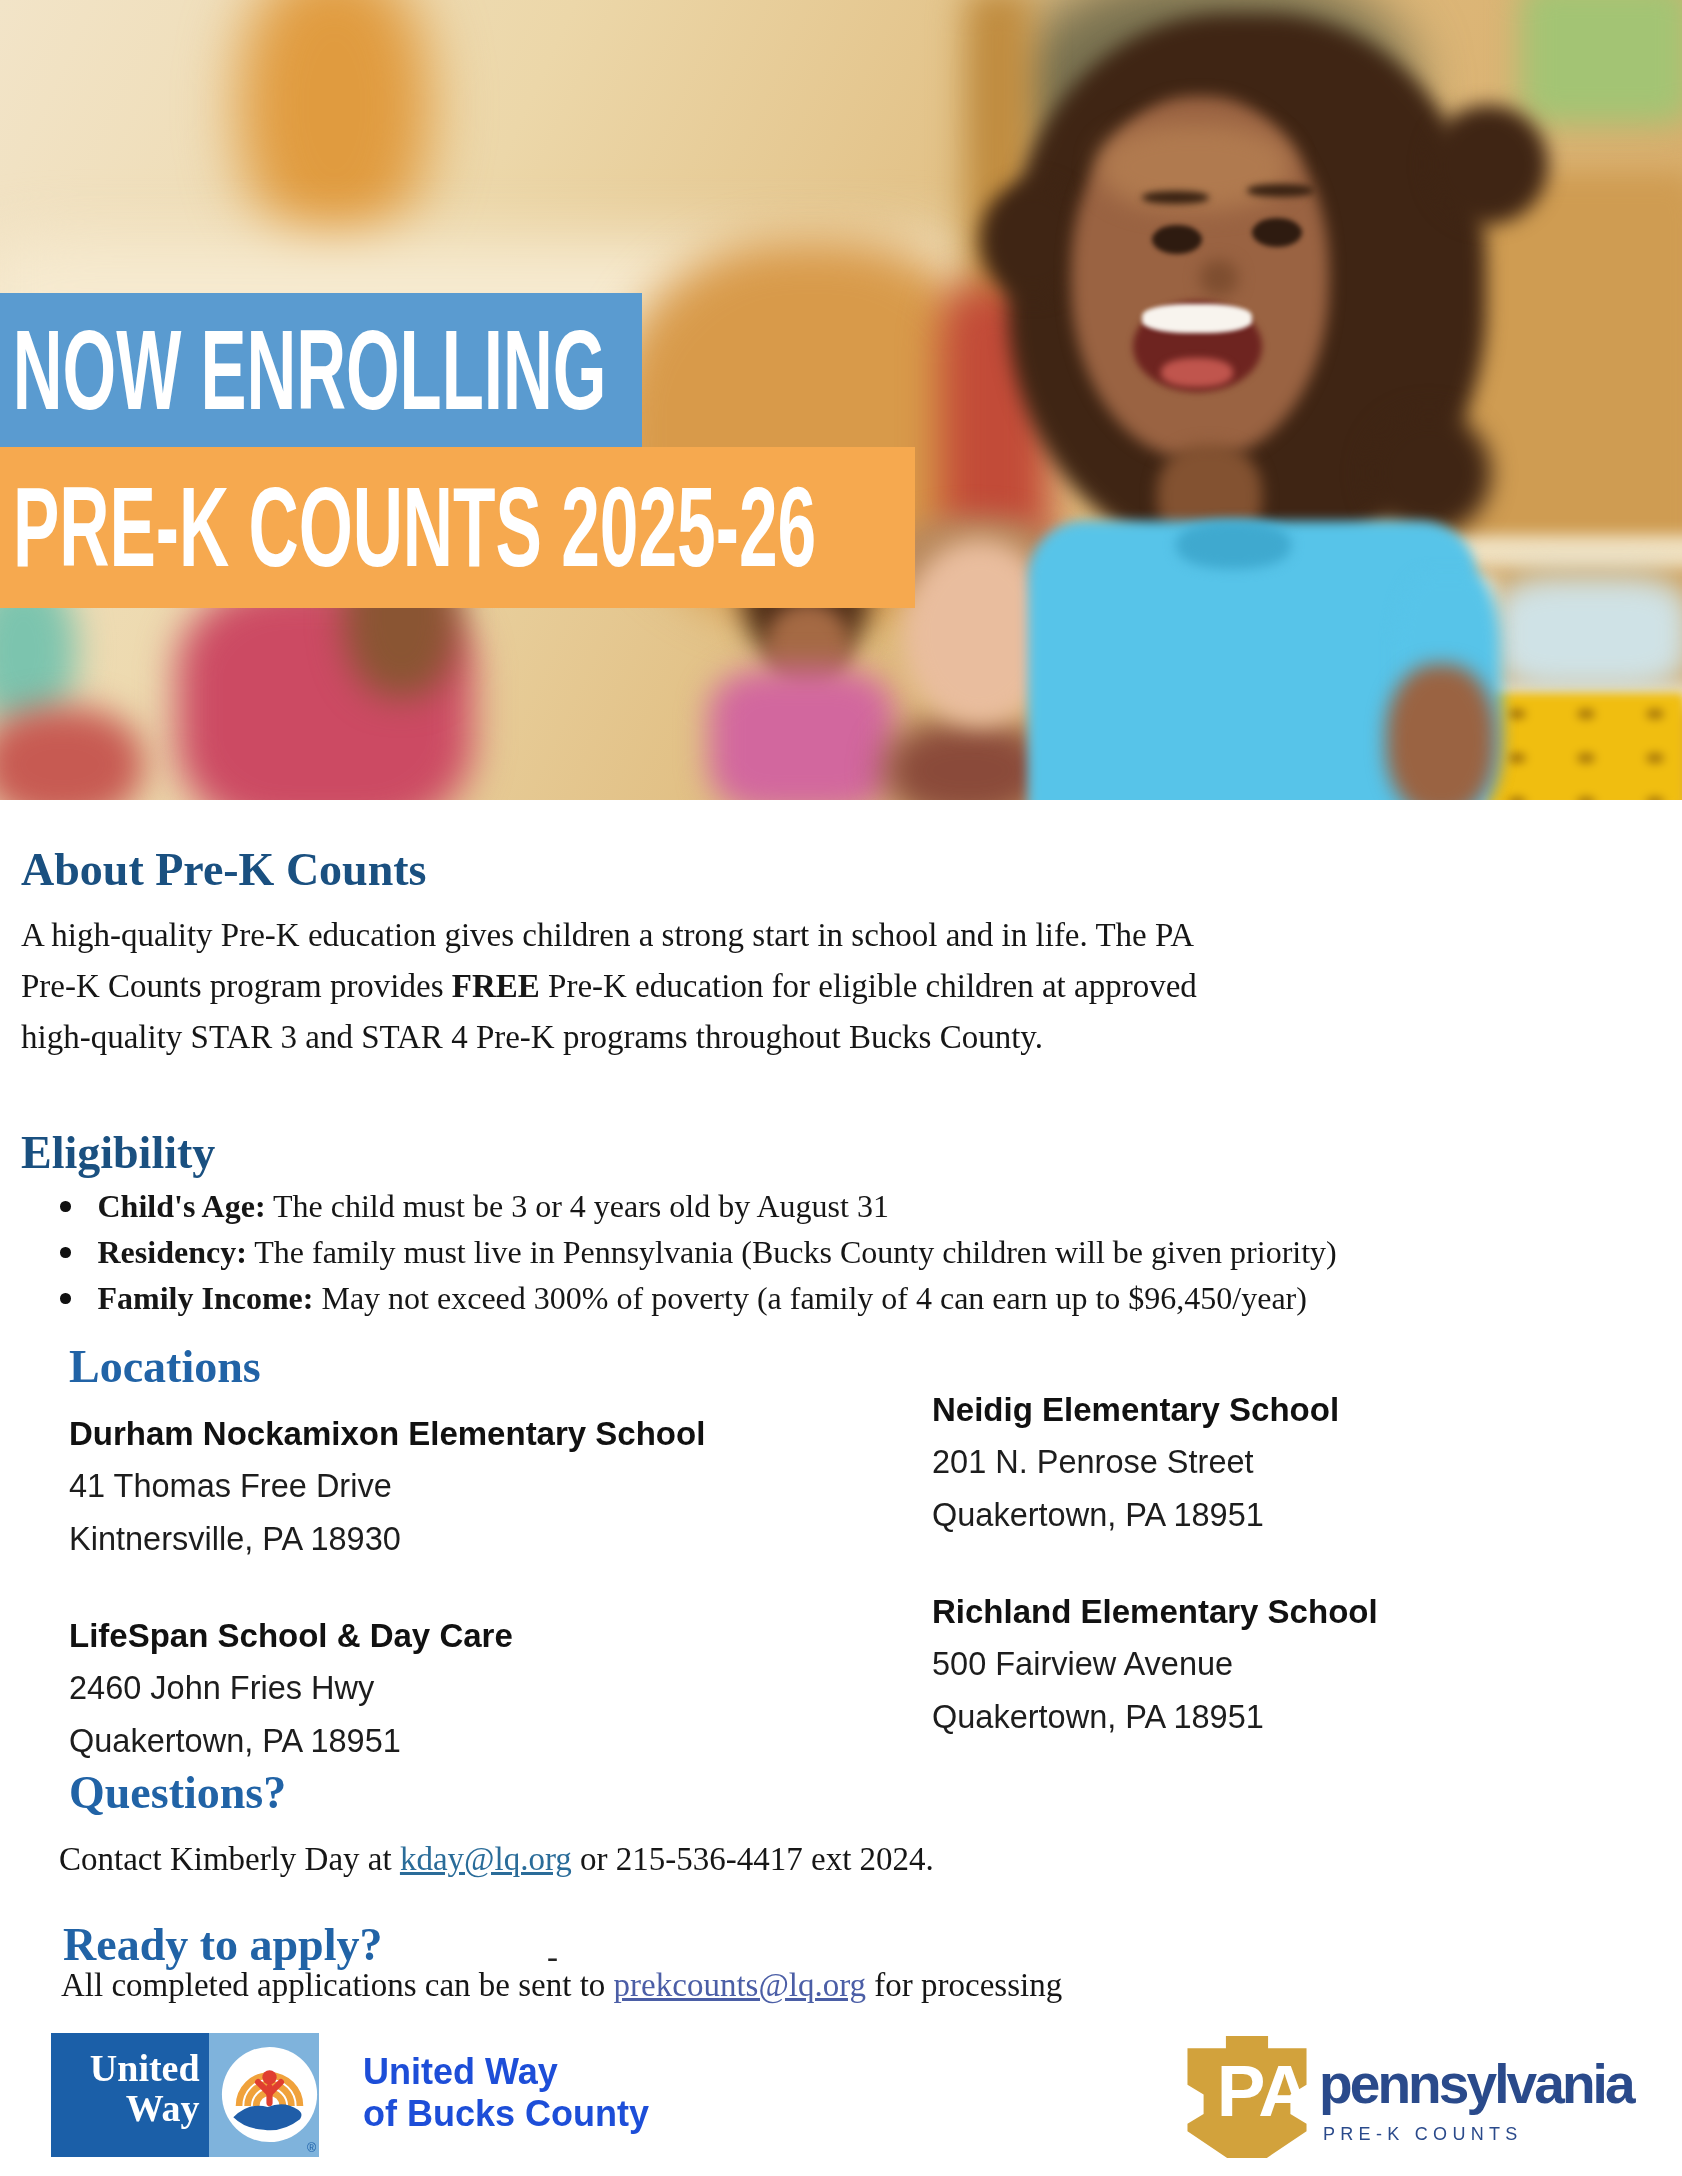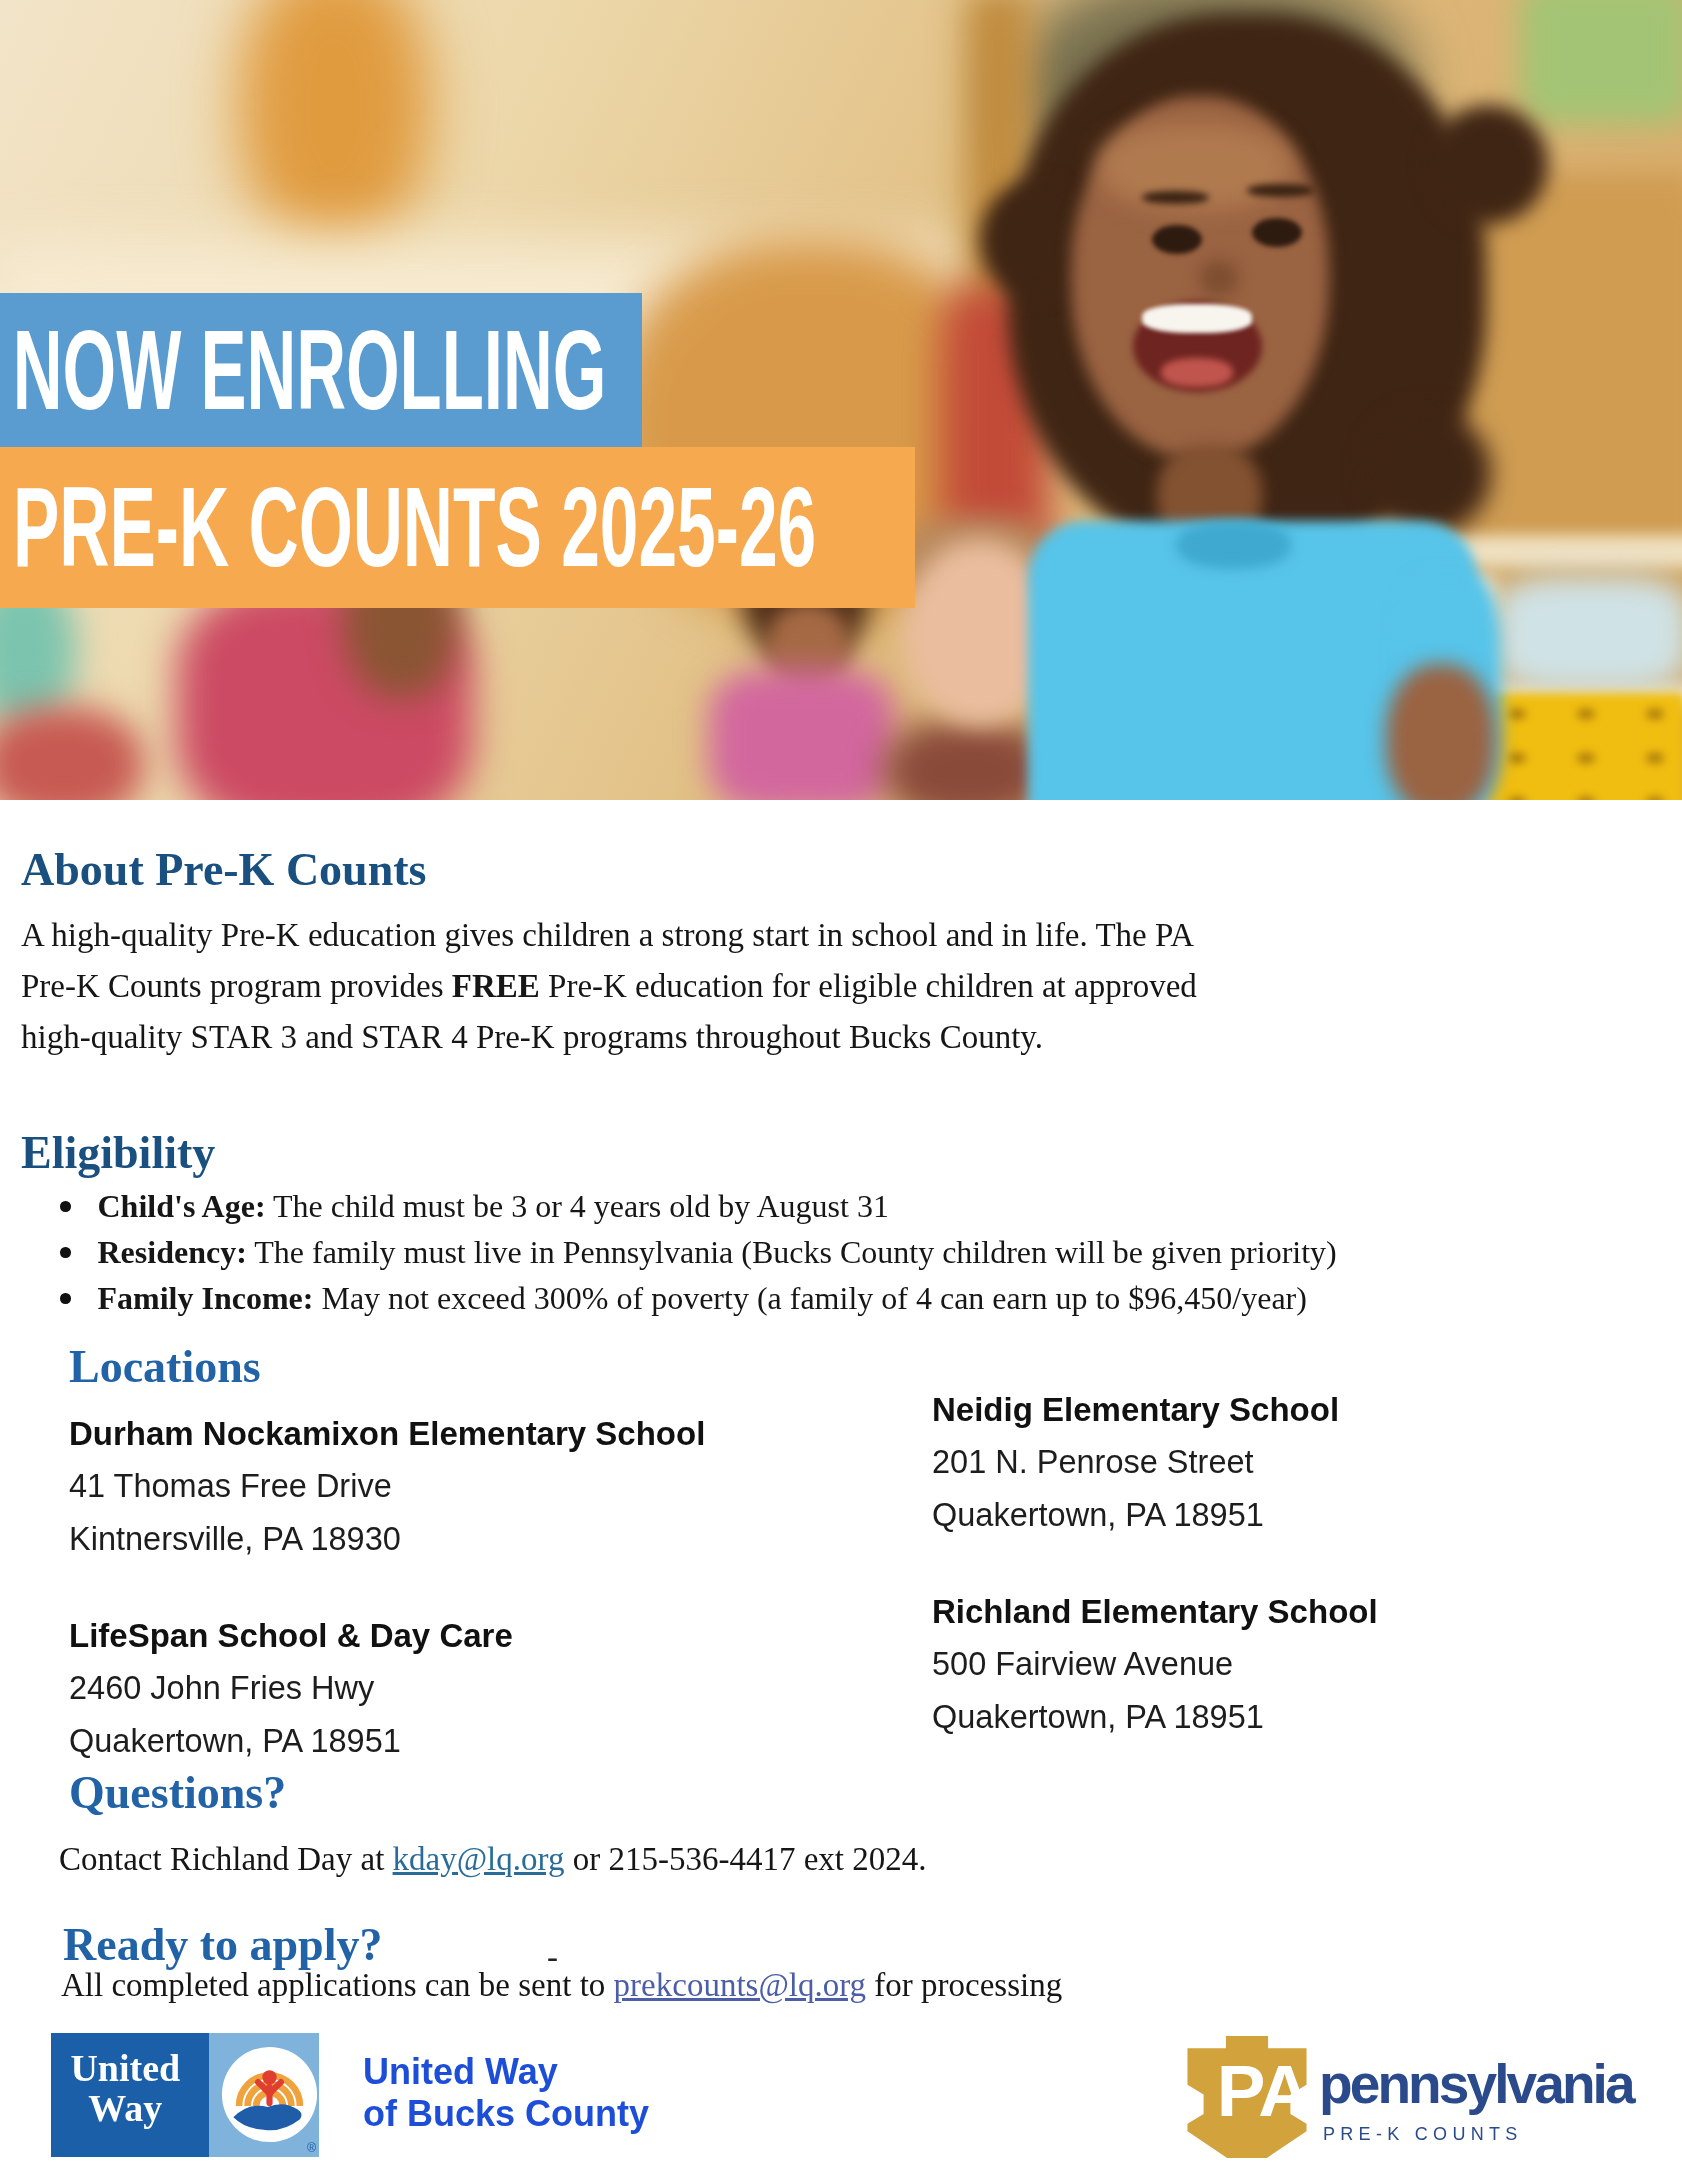--- a/index.html
+++ b/index.html
@@ -31,21 +31,21 @@
           line-height:53px;color:#1d1d1d;white-space:nowrap;}
   .school .sname{font-weight:bold;font-size:33px;color:#111;}
   .cline{position:absolute;font-size:33px;line-height:48px;white-space:nowrap;color:#161616;}
   .cline a{text-decoration:underline;}
   .lnk-kday{color:#2A6C99;}
   .lnk-prek{color:#4B5EA6;}
   .dash{position:absolute;left:547px;top:1939px;font-size:33px;color:#222;}
   
   .uw-logo{position:absolute;left:51px;top:2033px;width:268px;height:124px;display:flex;}
   .uw-dark{width:172px;height:124px;background:#1B5FA8;color:#fff;font-weight:bold;
-           font-size:38px;line-height:40px;text-align:center;padding:15.3px 9.6px 0 0;box-sizing:border-box;}
+           font-size:38px;line-height:40px;text-align:right;padding:15.3px 9.6px 0 0;box-sizing:border-box;}
   .uw-light{position:relative;width:120px;height:124px;background:#7FB3DC;}
   .uw-reg{position:absolute;right:2.9px;bottom:1.9px;font-size:12.4px;color:#1B5FA8;
           font-family:"Liberation Sans",sans-serif;}
   .uw-org{position:absolute;left:363px;top:2051px;font-family:"Liberation Sans",sans-serif;
           font-weight:bold;font-size:36px;line-height:42px;color:#1d4ed8;white-space:nowrap;}
   .pa-key{position:absolute;left:1185px;top:2036px;width:124px;height:122px;}
   .pa-letters{position:absolute;left:1185px;top:2053px;width:124px;text-align:right;
           font-family:"Liberation Sans",sans-serif;font-weight:bold;font-size:73px;line-height:76px;
           color:#fff;letter-spacing:-1.9px;}
   .pa-name{position:absolute;left:1319px;top:2055px;font-family:"Liberation Sans",sans-serif;
@@ -155,21 +155,21 @@
     <div>Quakertown, PA 18951</div>
   </div>
   <div class="school" style="left:932px;top:1585px;">
     <div class="sname">Richland Elementary School</div>
     <div>500 Fairview Avenue</div>
     <div>Quakertown, PA 18951</div>
   </div>
 
   <div class="h-serif h-bright" style="left:69px;top:1766px;">Questions?</div>
   <div class="cline" style="left:59px;top:1835px;">
-    <span>Contact Richland Day at </span><a class="lnk-kday" href="#">kday@lq.org</a><span> or 215-536-4417 ext 2024.</span>
+    <span>Contact Kimberly Day at </span><a class="lnk-kday" href="#">kday@lq.org</a><span> or 215-536-4417 ext 2024.</span>
   </div>
 
   <div class="h-serif h-bright" style="left:63px;top:1918px;">Ready to apply?</div>
   <div class="dash">-</div>
   <div class="cline" style="left:61px;top:1961px;">
     <span>All completed applications can be sent to </span><a class="lnk-prek" href="#">prekcounts@lq.org</a><span> for processing</span>
   </div>
 
   <div class="uw-logo">
     <div class="uw-dark">

